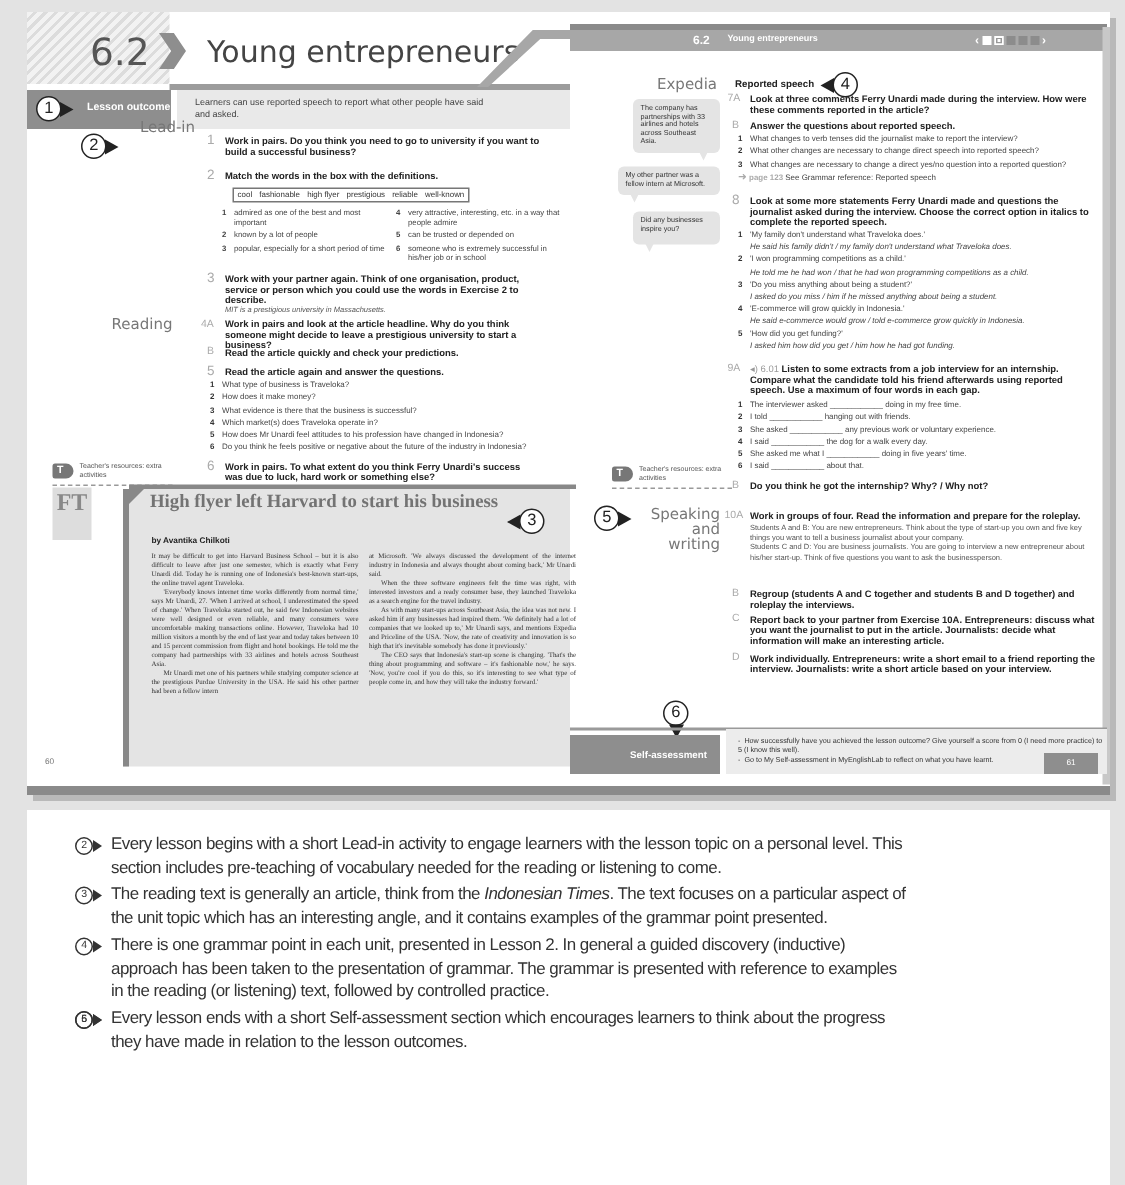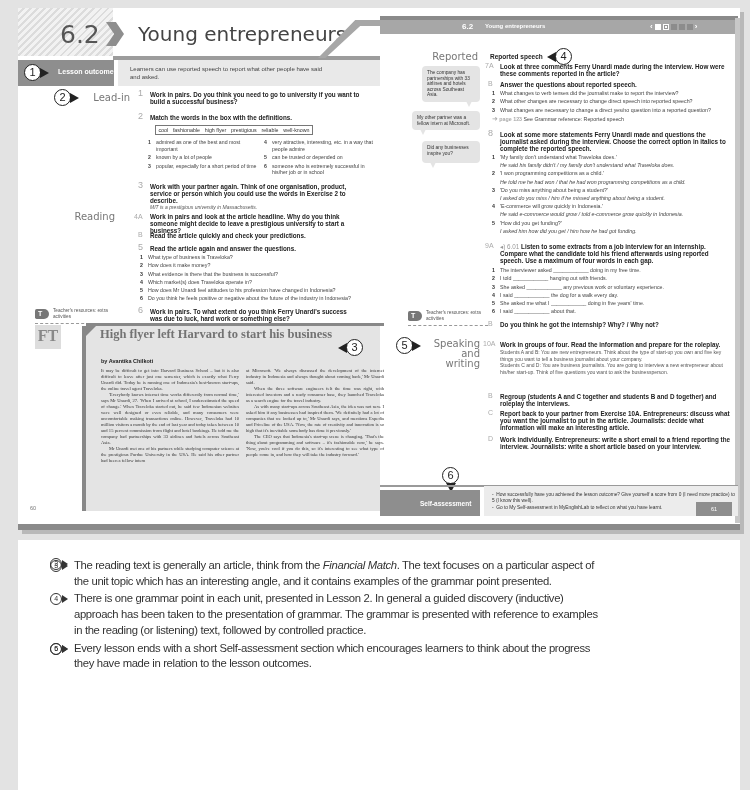--- a/index.html
+++ b/index.html
@@ -51,21 +51,21 @@
   .defs .item { position: relative; padding-left: 8px; margin-bottom: 2px; }
   .defs .item b { position: absolute; left: 0; }
   .example-it { font-style: italic; font-size: 5px; color: #555; }
 
   .tres { position: absolute; left: 36px; top: 300px; width: 80px; height: 16px; border-bottom: 0.7px dashed #999; }
   .tres .t-icon { position: absolute; left: 0; top: 1px; width: 14px; height: 10px; background: #777; border-radius: 2px 6px 6px 2px;
                   color: #fff; font-size: 7px; font-weight: bold; line-height: 10px; padding-left: 3px; }
   .tres .t-text { position: absolute; left: 18px; top: 0; font-size: 4.7px; line-height: 5.5px; color: #555; }
 
   
-  .ft-logo { position: absolute; left: 35px; top: 325px; width: 26px; height: 24px; background: #ddd; color: #888;
+  .ft-logo { position: absolute; left: 35px; top: 325px; width: 26px; height: 35px; background: #ddd; color: #888;
              font-family: "Liberation Serif", serif; font-weight: bold; font-size: 16px; text-align: center; line-height: 22px; }
   .article { position: absolute; left: 64px; top: 318px; width: 298px; height: 185px; background: #e4e4e4; border-left: 4px solid #888; }
   .article-corner { position: absolute; left: 0; top: 0; width: 0; height: 0; border-top: 10px solid #888; border-right: 10px solid transparent; }
   .article-topline { position: absolute; left: 0; top: -3px; width: 298px; height: 3px; background: #888; }
   .article-title { position: absolute; left: 14px; top: 1px; font-family: "Liberation Serif", serif; font-weight: bold; font-size: 12.5px; color: #737373; }
   .article-byline { position: absolute; left: 15px; top: 32px; font-size: 5.5px; font-weight: bold; color: #222; }
   .article-col { position: absolute; top: 42px; width: 138px; font-family: "Liberation Serif", serif; font-size: 4.6px; line-height: 6px; color: #333; text-align: justify; }
   .article-col p { text-indent: 8px; }
   .article-col p.first { text-indent: 0; }
   .page-num-left { position: absolute; left: 12px; top: 497px; font-size: 5.5px; color: #777; }
@@ -120,21 +120,21 @@
     </div>
     <div class="callout" style="left:6px; top:56px;">
       <div class="circ">1</div>
       <div class="tri-r"></div>
     </div>
 
     <div class="callout" style="left:36px; top:81px;">
       <div class="circ">2</div>
       <div class="tri-r"></div>
     </div>
-    <div class="section-label" style="left:62px; top:84px; width:50px;text-align:right;">Lead-in</div>
+    <div class="section-label" style="left:62px; top:72px; width:50px;text-align:right;">Lead-in</div>
 
     <div class="ex" style="left:132px; top:83px; width:210px;">
       <span class="num">1</span>
       <div class="inst">Work in pairs. Do you think you need to go to university if you want to build a successful business?</div>
     </div>
     <div class="ex" style="left:132px; top:106px; width:210px;">
       <span class="num">2</span>
       <div class="inst">Match the words in the box with the definitions.</div>
     </div>
     <div class="vocab-box">
@@ -228,21 +228,21 @@
         <span class="sq on"></span>
         <span class="sq cur"></span>
         <span class="sq"></span>
         <span class="sq"></span>
         <span class="sq"></span>
         <span class="arr">›</span>
       </div>
     </div>
     <div class="right-edge"></div>
 
-    <div class="section-label" style="left:42px; top:43px; width:56px;">Reported</div>
+    <div class="section-label" style="left:42px; top:43px; width:56px;">Expedia</div>
     <div class="ex" style="left:110px; top:45px;">
       <span class="inst" style="font-size:6.5px;">Reported speech</span>
     </div>
     <div class="callout" style="left:167px; top:40px;">
       <div class="tri-l"></div>
       <div class="circ">4</div>
     </div>
 
     <div class="bubble" style="left:42px; top:58px; width:58px;">
       <span>The company has partnerships with 33 airlines and hotels across Southeast Asia.</span>
@@ -357,24 +357,25 @@
     </div>
   </div>
 
   <div class="spread-bottom-bar"></div>
 </div>
 
 <div class="key-panel">
   <div class="key-list">
     <div class="key-item">
       <span class="kc">2</span><span class="kt"></span>
+      <span>Every lesson begins with a short Lead-in activity to engage learners with the lesson topic on a personal level. This section includes pre-teaching of vocabulary needed for the reading or listening to come.</span>
     </div>
     <div class="key-item">
       <span class="kc">3</span><span class="kt"></span>
-      <span>The reading text is generally an article, think from the </span><em>Financial Match</em><span>. The text focuses on a particular aspect of the unit topic which has an interesting angle, and it contains examples of the grammar point presented.</span>
+      <span>The reading text is generally an article, think from the </span><em>Indonesian Times</em><span>. The text focuses on a particular aspect of the unit topic which has an interesting angle, and it contains examples of the grammar point presented.</span>
     </div>
     <div class="key-item">
       <span class="kc">4</span><span class="kt"></span>
       <span>There is one grammar point in each unit, presented in Lesson 2. In general a guided discovery (inductive) approach has been taken to the presentation of grammar. The grammar is presented with reference to examples in the reading (or listening) text, followed by controlled practice.</span>
     </div>
     <div class="key-item">
       <span class="kc">5</span><span class="kt"></span>
     </div>
     <div class="key-item">
       <span class="kc">6</span><span class="kt"></span>

